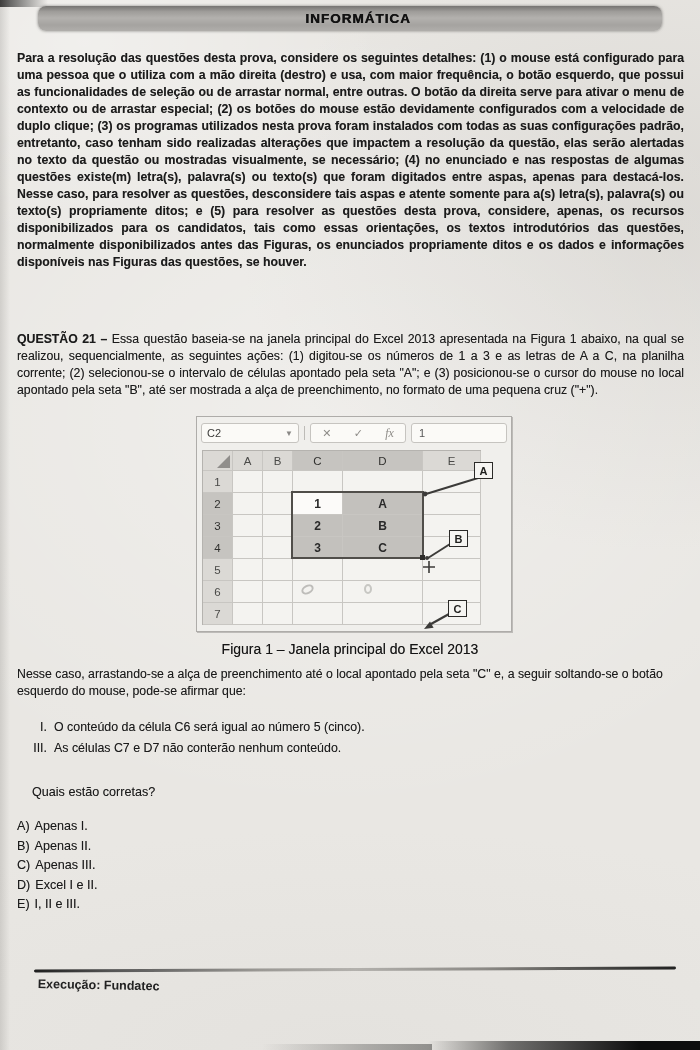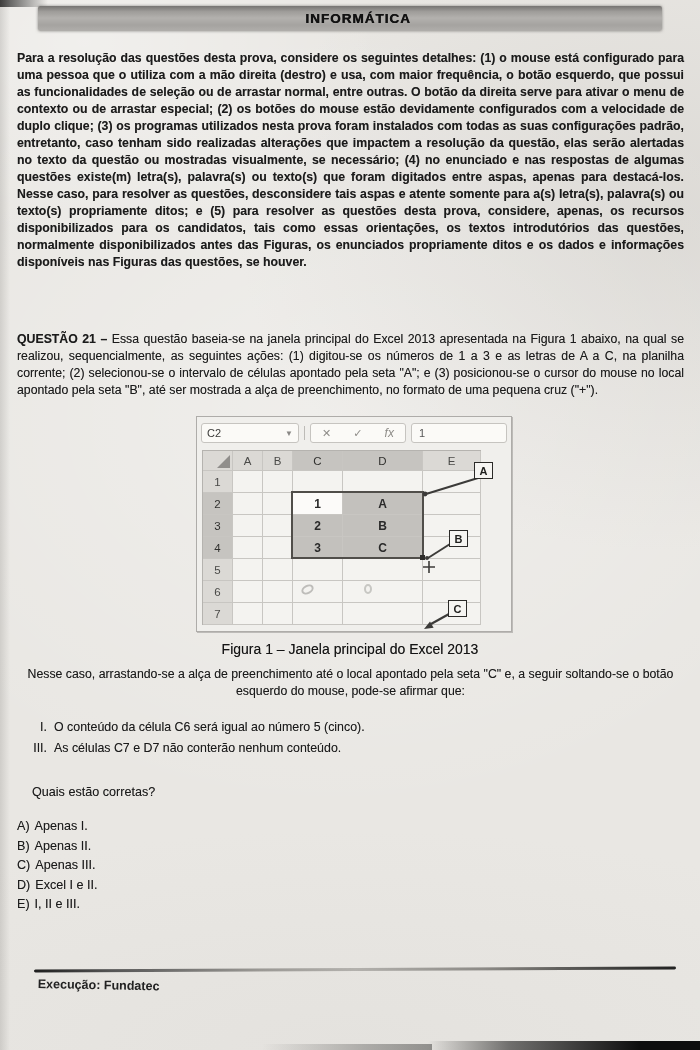--- a/index.html
+++ b/index.html
@@ -23,21 +23,21 @@
   .art-left { position:absolute; left:0; top:0; width:10px; height:100%;
     background:linear-gradient(90deg, rgba(140,138,134,0.28), rgba(140,138,134,0)); }
   .art-bottom { position:absolute; right:0; bottom:0; width:272px; height:9px;
     background:linear-gradient(90deg, rgba(15,15,15,0) 0%, rgba(15,15,15,0.55) 30%, #0d0d0d 78%); }
   .art-bottom2 { position:absolute; right:268px; bottom:0; width:170px; height:6px;
     background:linear-gradient(90deg, rgba(70,70,68,0) 0%, rgba(70,70,68,0.35) 60%, rgba(60,60,58,0.5)); }
 
   
   .header-bar { position:absolute; left:38px; top:6px; width:624px; height:25px;
     background:linear-gradient(180deg,#767472 0%, #9e9c99 22%, #b3b1ae 48%, #a5a3a0 76%, #b0aeab 100%);
-    border-radius:2px; box-shadow:0 0 3px rgba(90,88,85,0.7); text-align:center;padding-left:16px; }
+    border-radius:8px; box-shadow:0 0 3px rgba(90,88,85,0.7); text-align:center;padding-left:16px; }
   .header-title { line-height:25px; font-weight:bold; font-size:13.5px; letter-spacing:1px;
     color:#121212; text-shadow:0.4px 0 0 #121212; }
 
   .para { position:absolute; left:17px; width:667px; font-size:12.3px; line-height:17px;
     text-align:justify; color:#1b1b1b; }
   .intro { top:50px; font-weight:bold; text-shadow:0 0 0.6px rgba(30,30,30,0.4); }
   .question { top:331px; text-shadow:0 0 0.5px rgba(30,30,30,0.45); }
   .q-label { font-weight:bold; }
 
   
@@ -45,21 +45,21 @@
     background:#f0efec; border:1px solid #aeaca9; box-shadow:1px 1px 0 rgba(120,118,115,0.4); }
 
   .fbar { position:absolute; left:4px; top:4px; right:4px; height:24px;
     display:flex; align-items:center; gap:5px; }
   .namebox { width:98px; height:20px; background:#fbfaf7; border:1px solid #c6c4c0; border-radius:3px;
     display:flex; align-items:center; justify-content:space-between; padding:0 5px; font-size:11px; color:#3a3a38; }
   .caret { font-size:8px; color:#8a8886; }
   .fdiv { width:1px; height:14px; background:#bdbbb7; }
   .fxbox { width:96px; height:20px; background:#fbfaf7; border:1px solid #c6c4c0; border-radius:3px;
     display:flex; align-items:center; justify-content:space-around; font-size:11px; color:#8e8c88; }
-  .fx-fx { font-style:italic; font-family:Liberation Sans, sans-serif; font-size:12px; }
+  .fx-fx { font-style:italic; font-family:Liberation Serif, serif; font-size:12px; }
   .valbox { flex:1; height:20px; background:#fbfaf7; border:1px solid #c6c4c0; border-radius:3px;
     font-size:11px; color:#555; padding:0 7px; line-height:18px; }
 
   .grid { position:absolute; left:5px; top:33px;
     display:grid; grid-template-columns:30px 30px 30px 50px 80px 58px;
     grid-template-rows:20px repeat(7, 22px);
     border-top:1px solid #b5b3af; border-left:1px solid #b5b3af; }
   .gc { border-right:1px solid #c8c6c2; border-bottom:1px solid #c8c6c2; background:#f4f3f0;
     font-size:12px; display:flex; align-items:center; justify-content:center; color:#2a2a2a; }
   .hdr { background:#dbd9d5; font-size:11.5px; color:#4a4a48; }
@@ -83,21 +83,21 @@
   .albl-b { left:252px; top:113px; }
   .albl-c { left:251px; top:183px; }
 
   .ghost { position:absolute; border:2px solid rgba(110,108,104,0.40); border-radius:50%; }
   .g1 { left:104px; top:168px; width:13px; height:9px; transform:rotate(-28deg); }
   .g2 { left:167px; top:167px; width:8px; height:10px; border-color:rgba(110,108,104,0.33); }
 
   .fig-caption { position:absolute; top:641px; left:0; width:700px; text-align:center;
     font-weight:normal; font-size:14px; color:#141414; text-shadow:0 0 0.5px rgba(20,20,20,0.5); }
 
-  .followup { top:666px; text-align:center; text-shadow:0 0 0.4px rgba(30,30,30,0.4); }
+  .followup { top:666px; text-align:left; text-shadow:0 0 0.4px rgba(30,30,30,0.4); }
 
   .statements { position:absolute; top:717px; left:17px; width:667px; font-size:12.4px; color:#1b1b1b;
     text-shadow:0 0 0.4px rgba(30,30,30,0.4); }
   .stmt { display:flex; line-height:21px; }
   .stmt-num { width:30px; text-align:right; margin-right:7px; }
   .stmt-text { flex:1; }
 
   .prompt { position:absolute; top:785px; left:32px; font-size:12.6px;
     text-shadow:0 0 0.4px rgba(30,30,30,0.4); }
 

